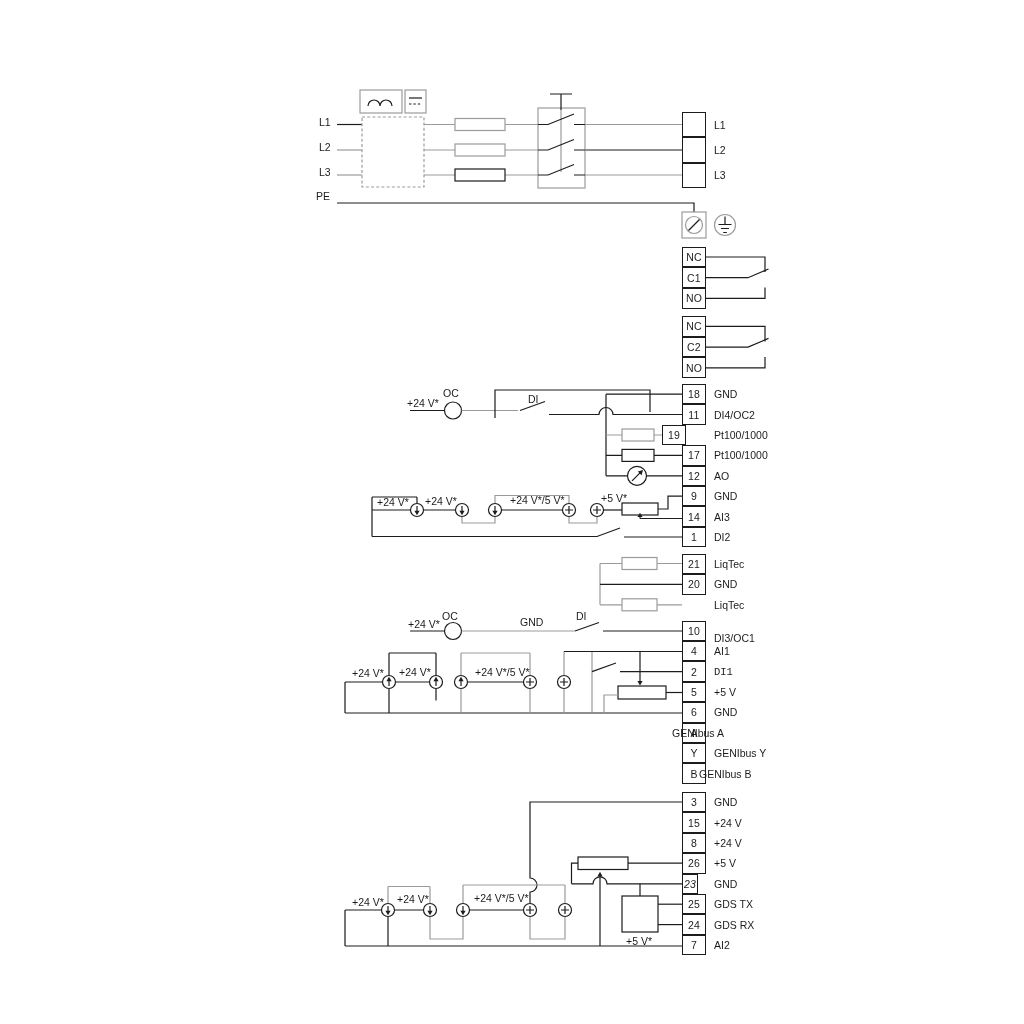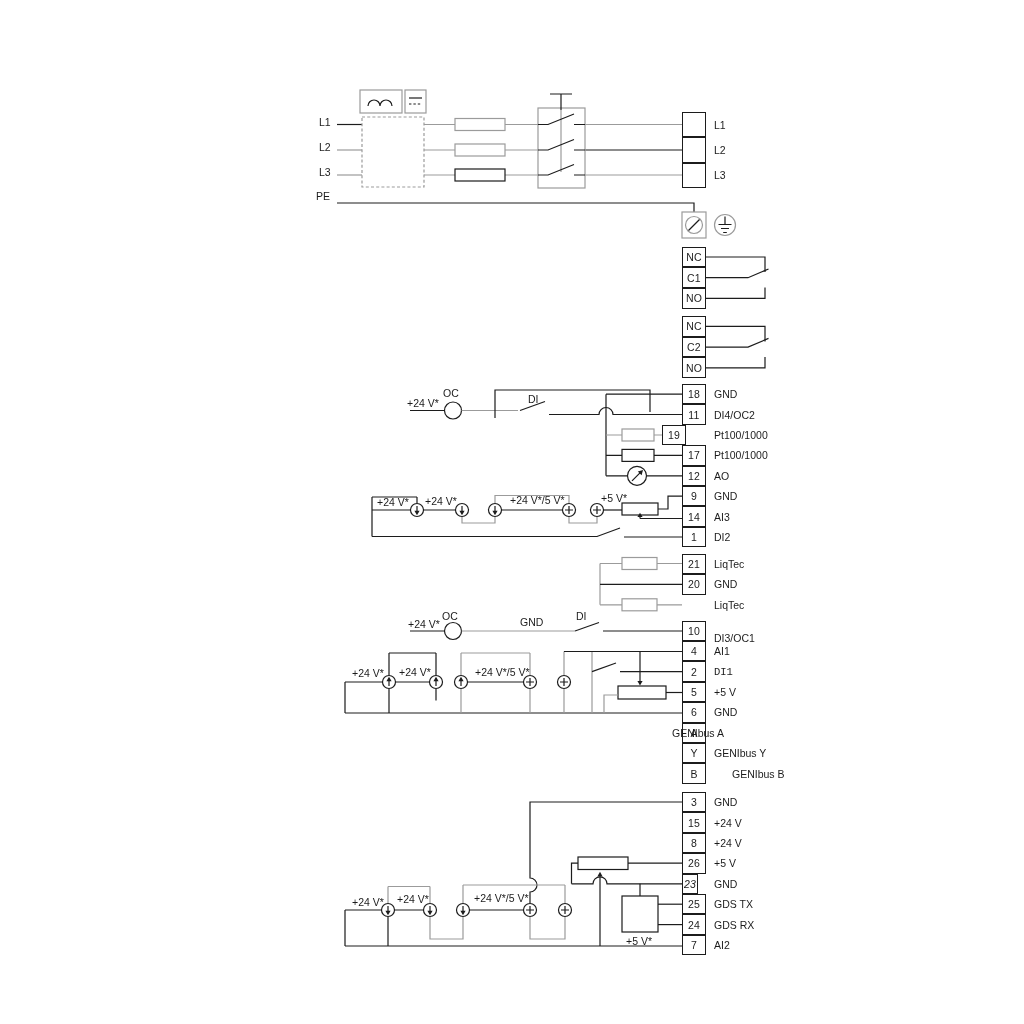--- a/index.html
+++ b/index.html
@@ -316,21 +316,21 @@
       <div class="tlabel" style="left: 714px; top: 661.4px; height: 20.4px; font-family: Liberation Mono, monospace;">DI1</div>
       <div class="tcell" style="left: 682px; top: 681.8px; width: 24px; height: 20.4px;">5</div>
       <div class="tlabel" style="left: 714px; top: 681.8px; height: 20.4px;">+5 V</div>
       <div class="tcell" style="left: 682px; top: 702.2px; width: 24px; height: 20.4px;">6</div>
       <div class="tlabel" style="left: 714px; top: 702.2px; height: 20.4px;">GND</div>
       <div class="tcell" style="left: 682px; top: 722.6px; width: 24px; height: 20.4px;">A</div>
       <div class="tlabel" style="left: 672px; top: 722.6px; height: 20.4px; text-align: right;">GENIbus A</div>
       <div class="tcell" style="left: 682px; top: 743px; width: 24px; height: 20.4px;">Y</div>
       <div class="tlabel" style="left: 714px; top: 743px; height: 20.4px;">GENIbus Y</div>
       <div class="tcell" style="left: 682px; top: 763.4px; width: 24px; height: 20.4px;">B</div>
-      <div class="tlabel" style="left: 732px; top: 763.4px; height: 20.4px;">GENIbus B</div>
+      <div class="tlabel" style="left: 699px; top: 763.4px; height: 20.4px;">GENIbus B</div>
       <div class="tcell" style="left: 682px; top: 792px; width: 24px; height: 20.4px;">3</div>
       <div class="tlabel" style="left: 714px; top: 792px; height: 20.4px;">GND</div>
       <div class="tcell" style="left: 682px; top: 812.4px; width: 24px; height: 20.4px;">15</div>
       <div class="tlabel" style="left: 714px; top: 812.4px; height: 20.4px;">+24 V</div>
       <div class="tcell" style="left: 682px; top: 832.8px; width: 24px; height: 20.4px;">8</div>
       <div class="tlabel" style="left: 714px; top: 832.8px; height: 20.4px;">+24 V</div>
       <div class="tcell" style="left: 682px; top: 853.2px; width: 24px; height: 20.4px;">26</div>
       <div class="tlabel" style="left: 714px; top: 853.2px; height: 20.4px;">+5 V</div>
       <div class="tcell" style="left: 682px; top: 873.6px; width: 16px; height: 20.4px; font-style: italic;">23</div>
       <div class="tlabel" style="left: 714px; top: 873.6px; height: 20.4px;">GND</div>

